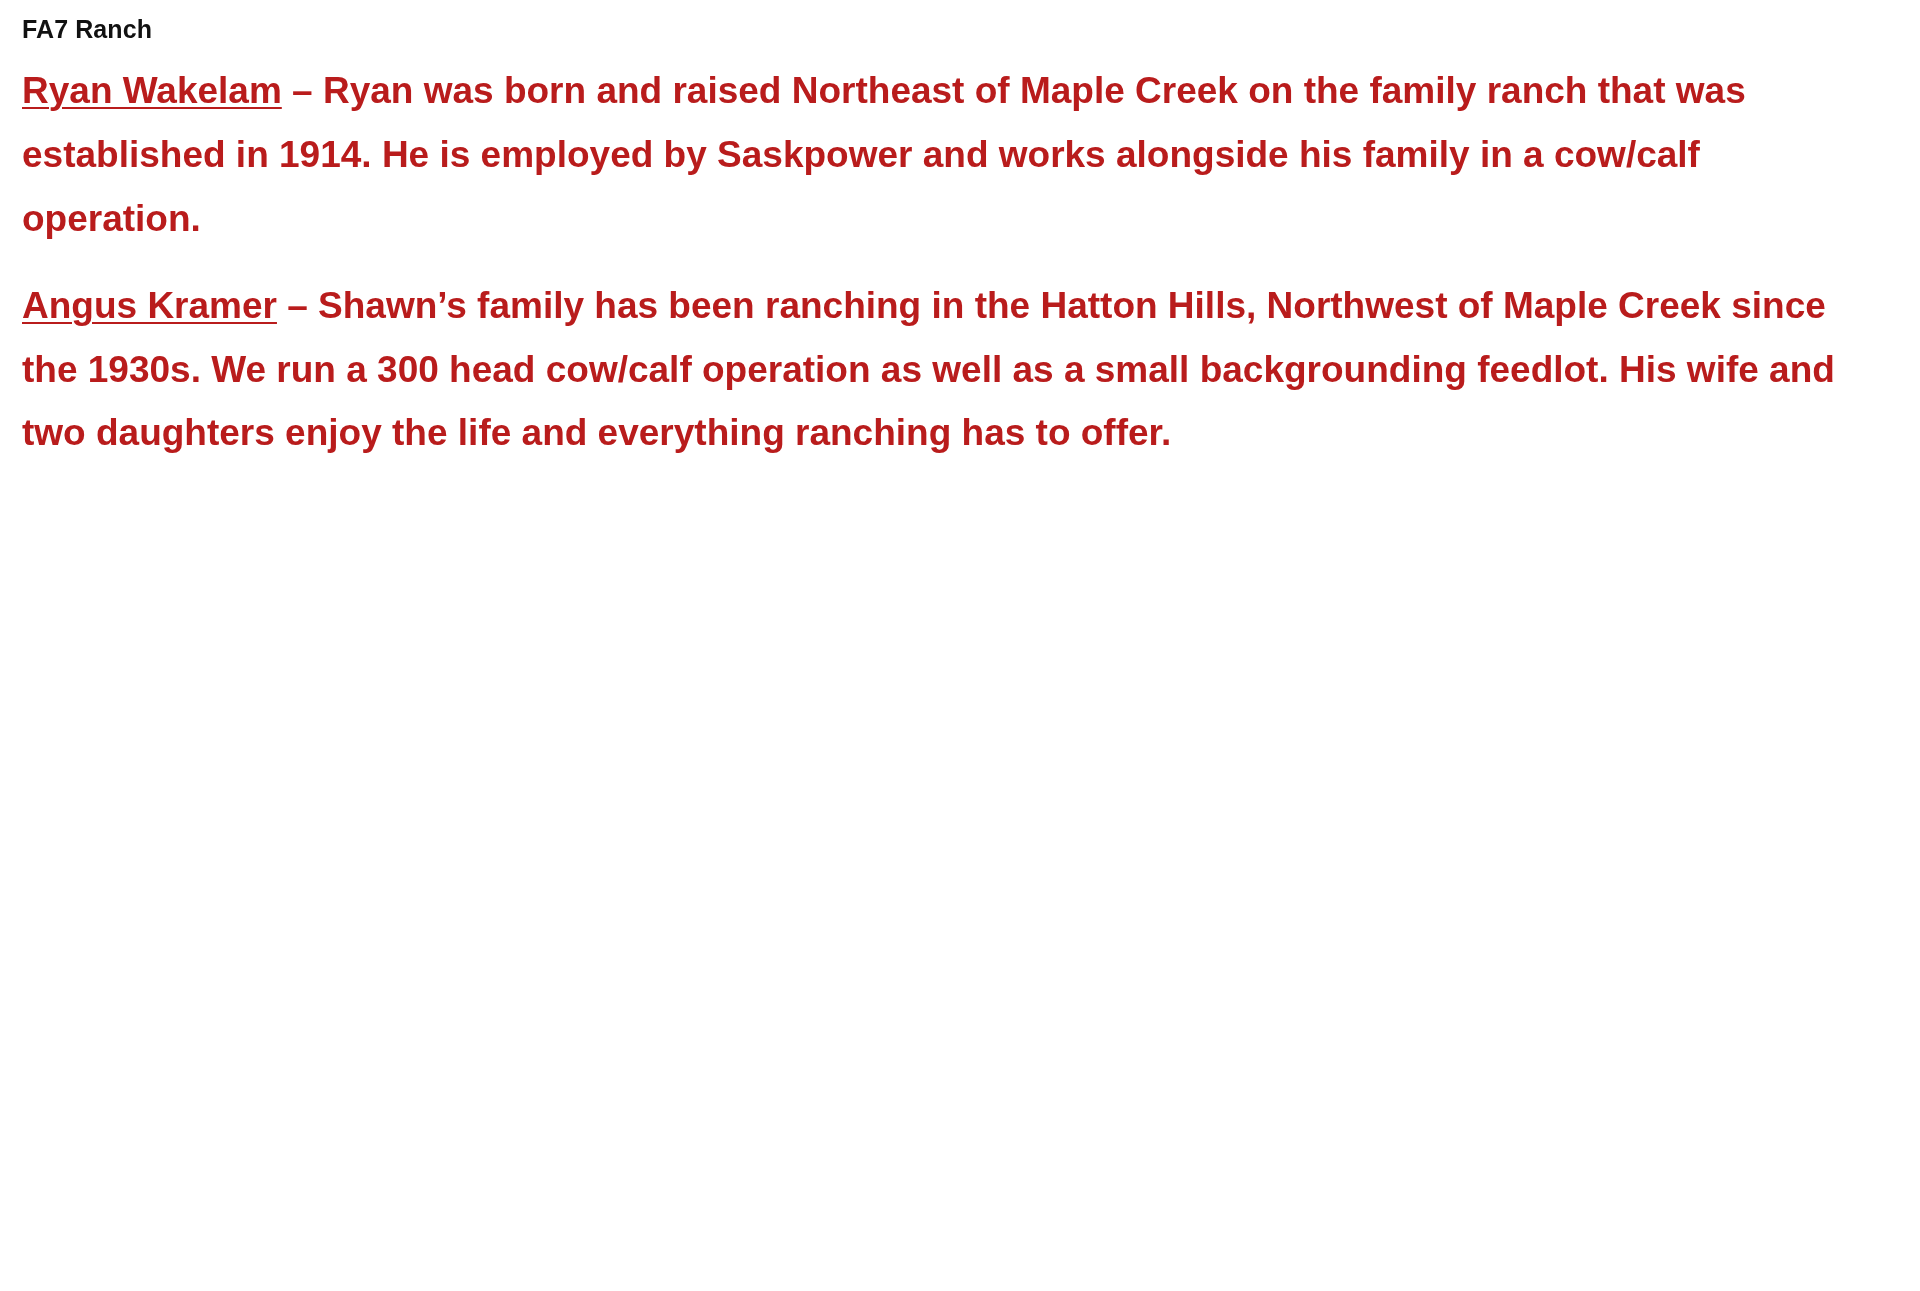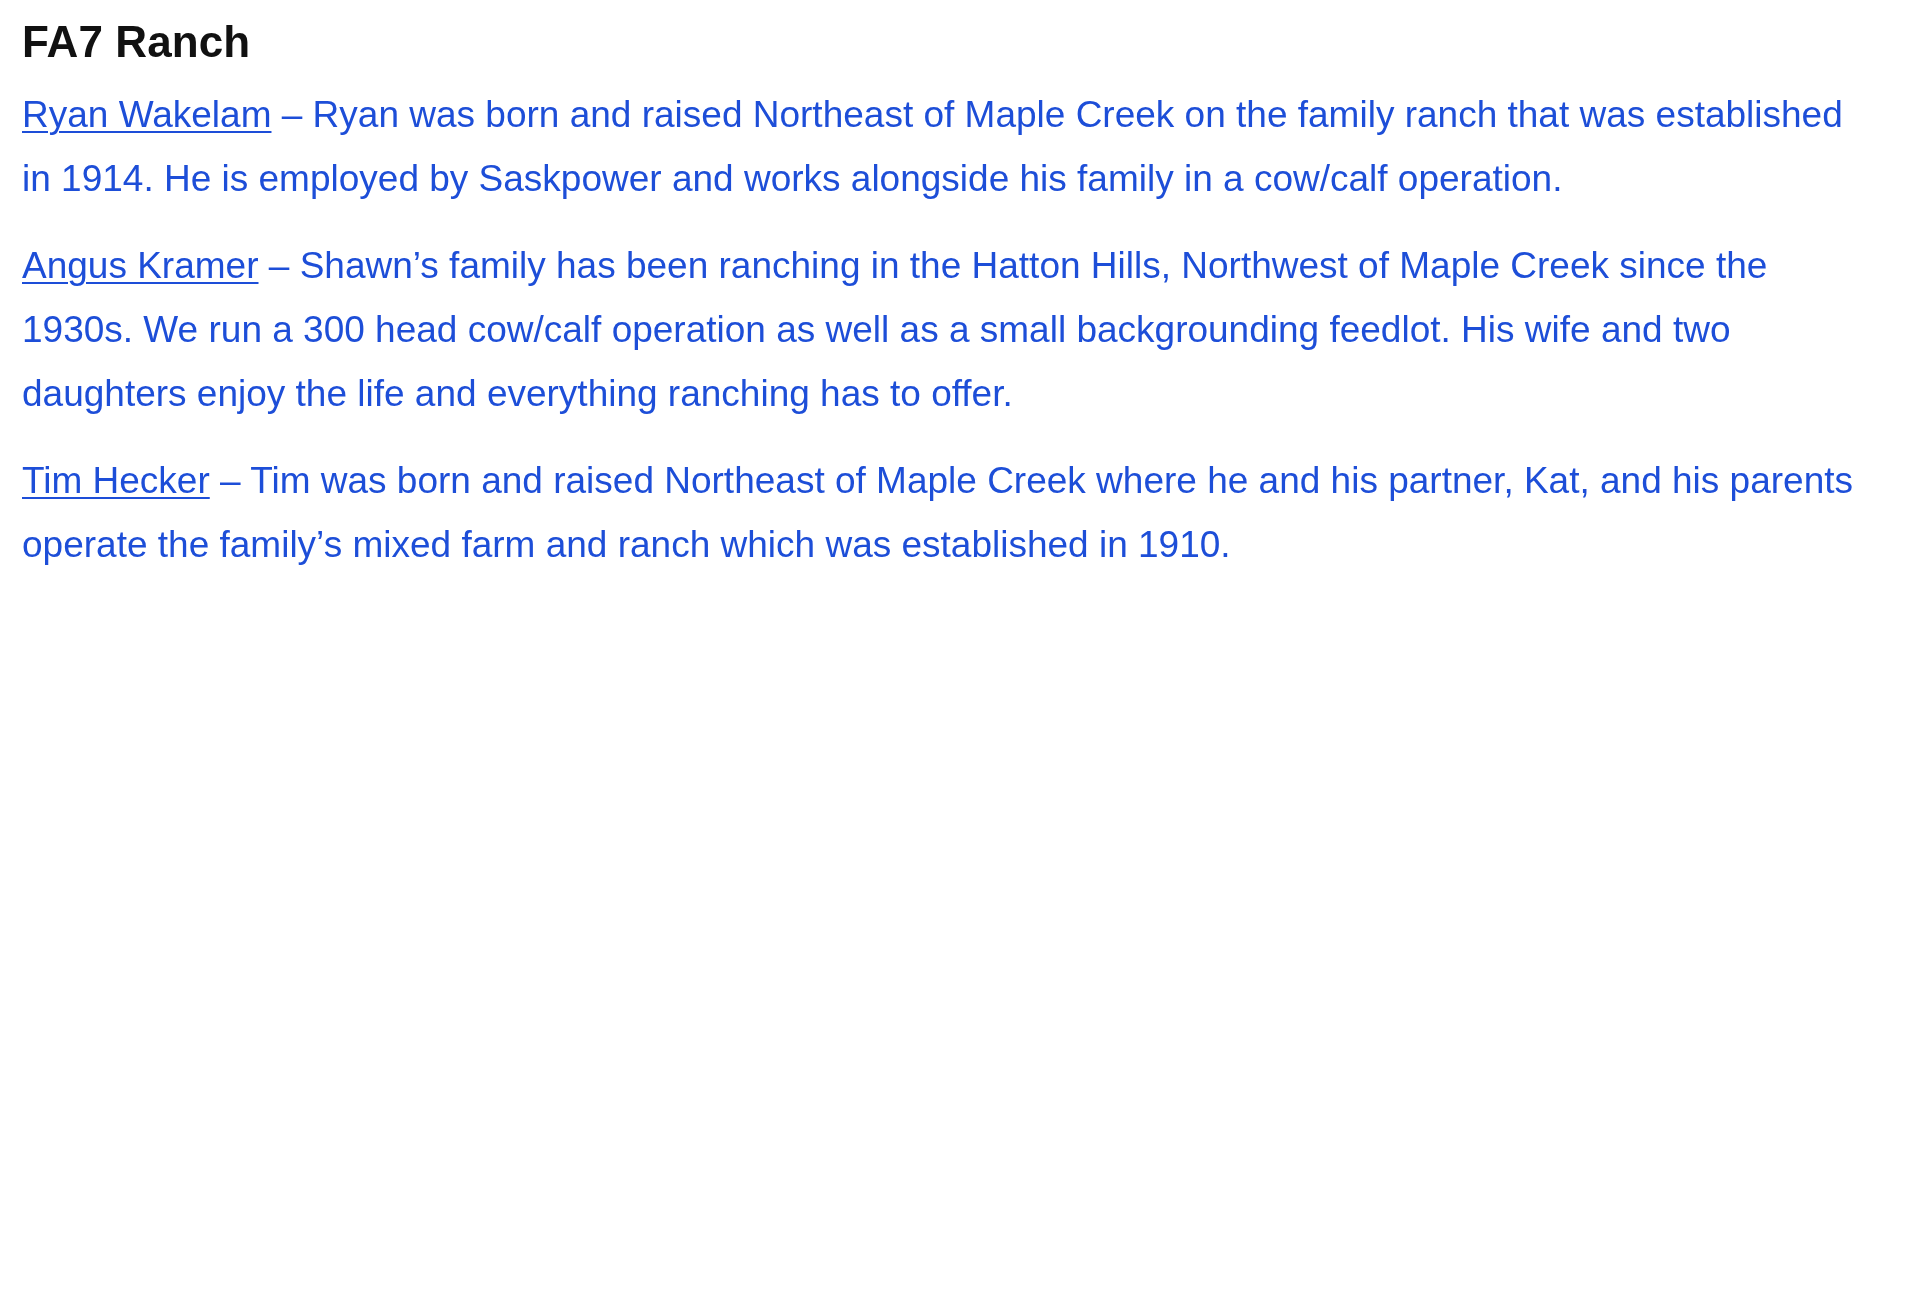--- a/index.html
+++ b/index.html
@@ -12,33 +12,33 @@
     min-height: 1291px;
     font-family: "Liberation Sans", sans-serif;
     color: #1a1a1a;
     -webkit-font-smoothing: antialiased;
   }
   .page {
     padding: 14px 44px 20px 22px;
     box-sizing: border-box;
   }
   .doc-title {
-    font-size: 44px;
+    font-size: 25px;
     font-weight: bold;
     line-height: 1.25;
     margin: 0 0 14px 0;
     color: #111111;
     letter-spacing: 0.1px;
   }
   .para {
     font-size: 37px;
     line-height: 1.72;
     margin: 0 0 24px 0;
-    color: #1d4ed8;
-    font-weight: 400;
+    color: #b91c1c;
+    font-weight: 700;
   }
   .para:last-child {
     margin-bottom: 0;
   }
   .person-name {
     text-decoration: underline;
     text-underline-offset: 4px;
     text-decoration-thickness: 2px;
   }
 </style>
@@ -50,18 +50,15 @@
   <h1 class="doc-title">FA7 Ranch</h1>
 
   <p class="para">
     <span class="person-name">Ryan Wakelam</span><span> – Ryan was born and raised Northeast of Maple Creek on the family ranch that was established in 1914. He is employed by Saskpower and works alongside his family in a cow/calf operation.</span>
   </p>
 
   <p class="para">
     <span class="person-name">Angus Kramer</span><span> – Shawn’s family has been ranching in the Hatton Hills, Northwest of Maple Creek since the 1930s. We run a 300 head cow/calf operation as well as a small backgrounding feedlot. His wife and two daughters enjoy the life and everything ranching has to offer.</span>
   </p>
 
-  <p class="para">
-    <span class="person-name">Tim Hecker</span><span> – Tim was born and raised Northeast of Maple Creek where he and his partner, Kat, and his parents operate the family’s mixed farm and ranch which was established in 1910.</span>
-  </p>
 
 
 </div>
 
 </body></html>

